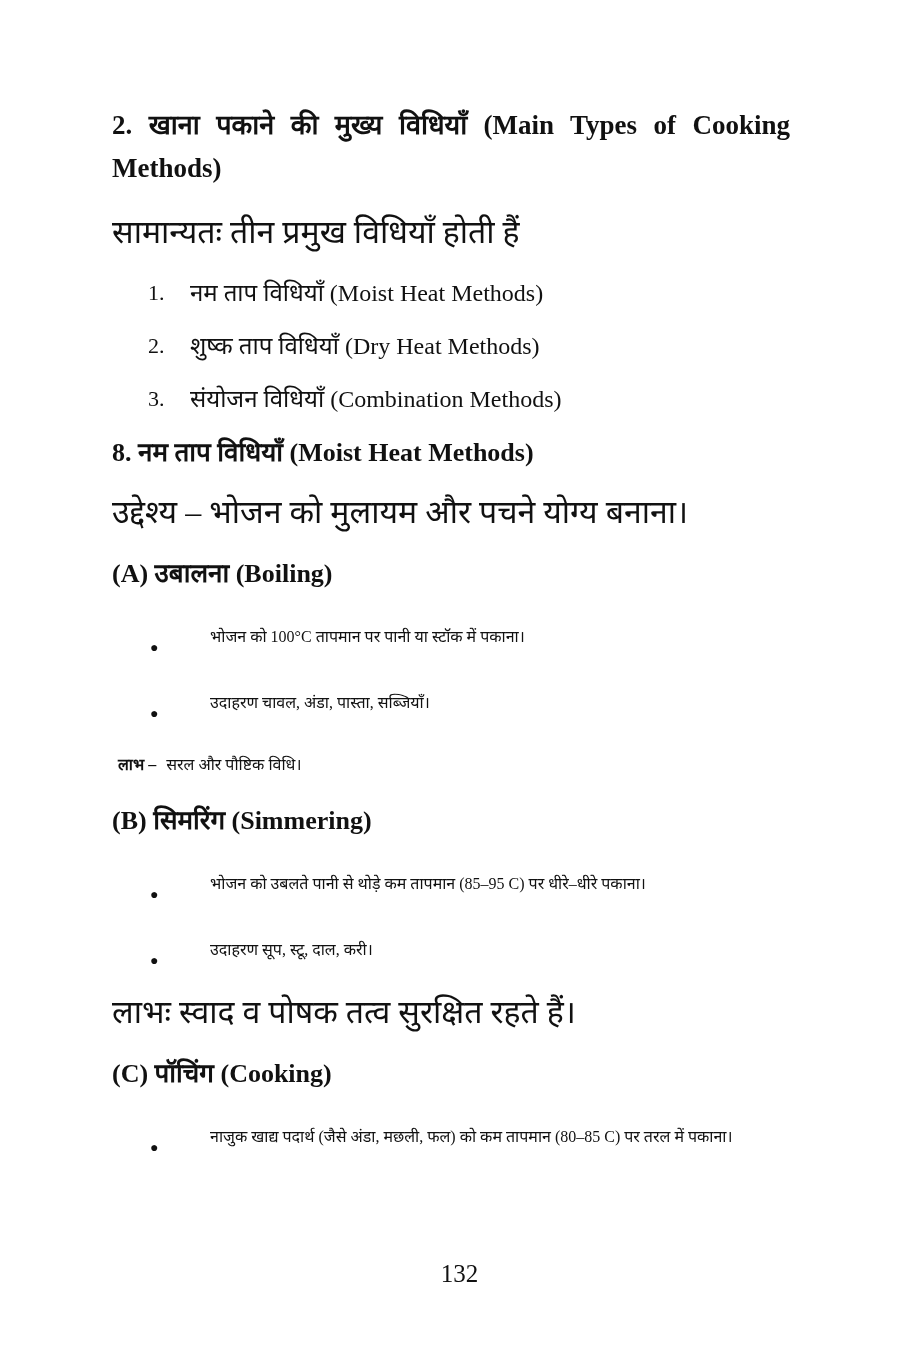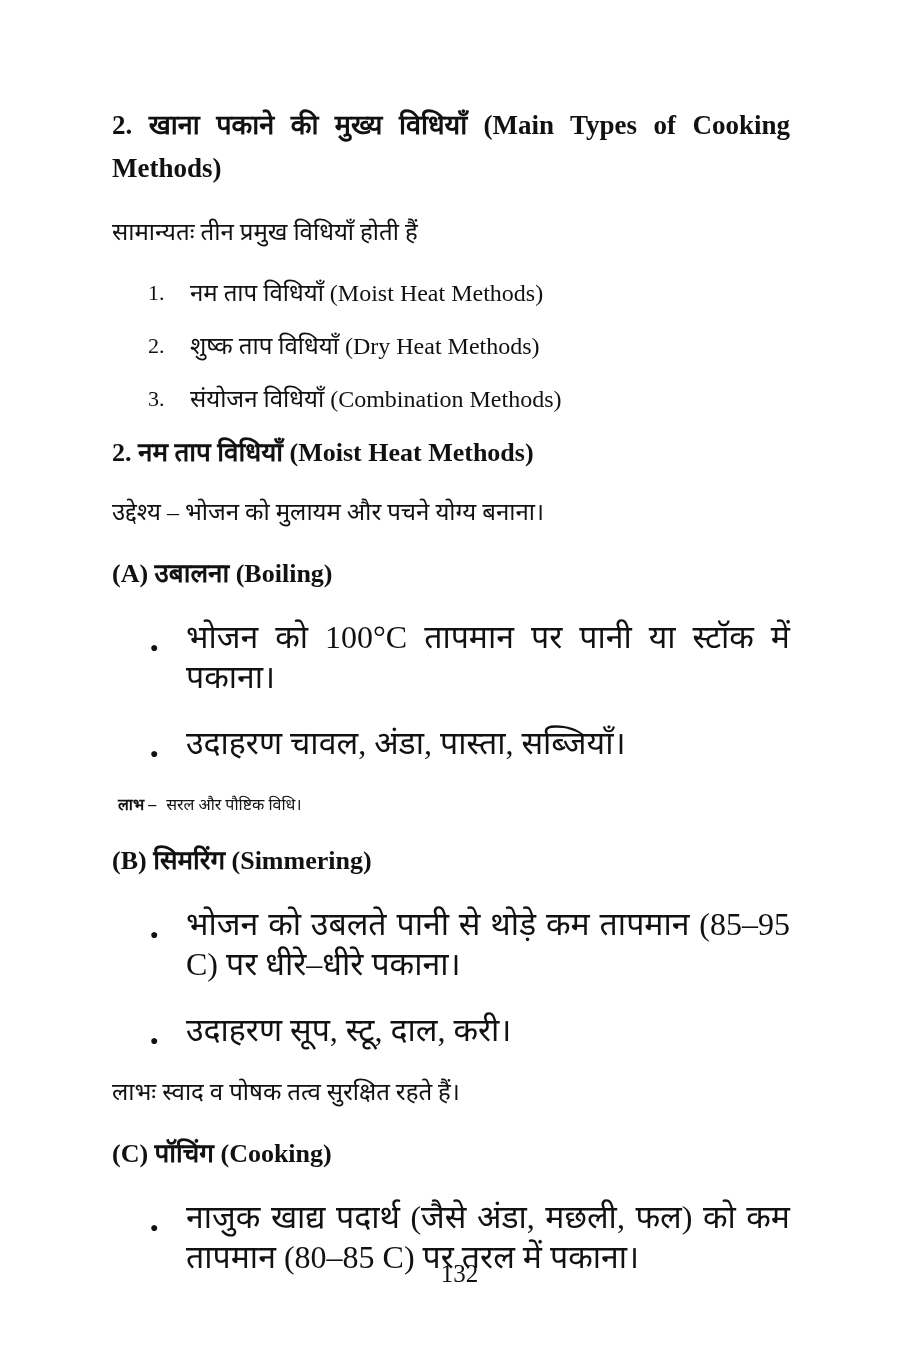--- a/index.html
+++ b/index.html
@@ -19,21 +19,21 @@
     padding: 104px 110px 0 112px;
   }
   .main-heading {
     font-size: 27px;
     font-weight: 700;
     line-height: 43px;
     text-align: justify;
     margin-bottom: 26px;
   }
   .para {
-    font-size: 24px;
+    font-size: 32px;
     line-height: 33px;
     margin-bottom: 28px;
     text-align: justify;
   }
   .num-list { margin-bottom: 4px; }
   .num-item {
     display: flex;
     font-size: 24px;
     line-height: 32px;
     margin-bottom: 21px;
@@ -47,22 +47,23 @@
   .sub-heading {
     font-size: 26px;
     font-weight: 700;
     line-height: 34px;
     margin: 4px 0 26px 0;
   }
   .bullet-row {
     display: flex;
     padding-left: 36px;
     margin-bottom: 26px;
-    font-size: 32px;
+    font-size: 16px;
     line-height: 40px;
+    gap: 24px;
   }
   .bullet-row .dot {
     flex: none;
     width: 38px;
     position: relative;
   }
   .bullet-row .dot::before {
     content: "●";
     font-size: 14px;
     position: absolute;
@@ -110,21 +111,21 @@
     <div class="num-item">
       <span class="num">2.</span>
       <span class="itxt">शुष्क ताप विधियाँ (Dry Heat Methods)</span>
     </div>
     <div class="num-item">
       <span class="num">3.</span>
       <span class="itxt">संयोजन विधियाँ (Combination Methods)</span>
     </div>
   </div>
 
-  <div class="sub-heading">2. नम ताप विधियाँ (Moist Heat Methods)</div>
+  <div class="sub-heading">8. नम ताप विधियाँ (Moist Heat Methods)</div>
 
 
   <div class="para">उद्देश्य – भोजन को मुलायम और पचने योग्य बनाना।</div>
 
   <div class="sub-heading">(A) उबालना (Boiling)</div>
 
   <div class="bullet-row">
     <span class="dot"></span>
     <span class="btxt">भोजन को 100°C तापमान पर पानी या स्टॉक में पकाना।</span>
   </div>

